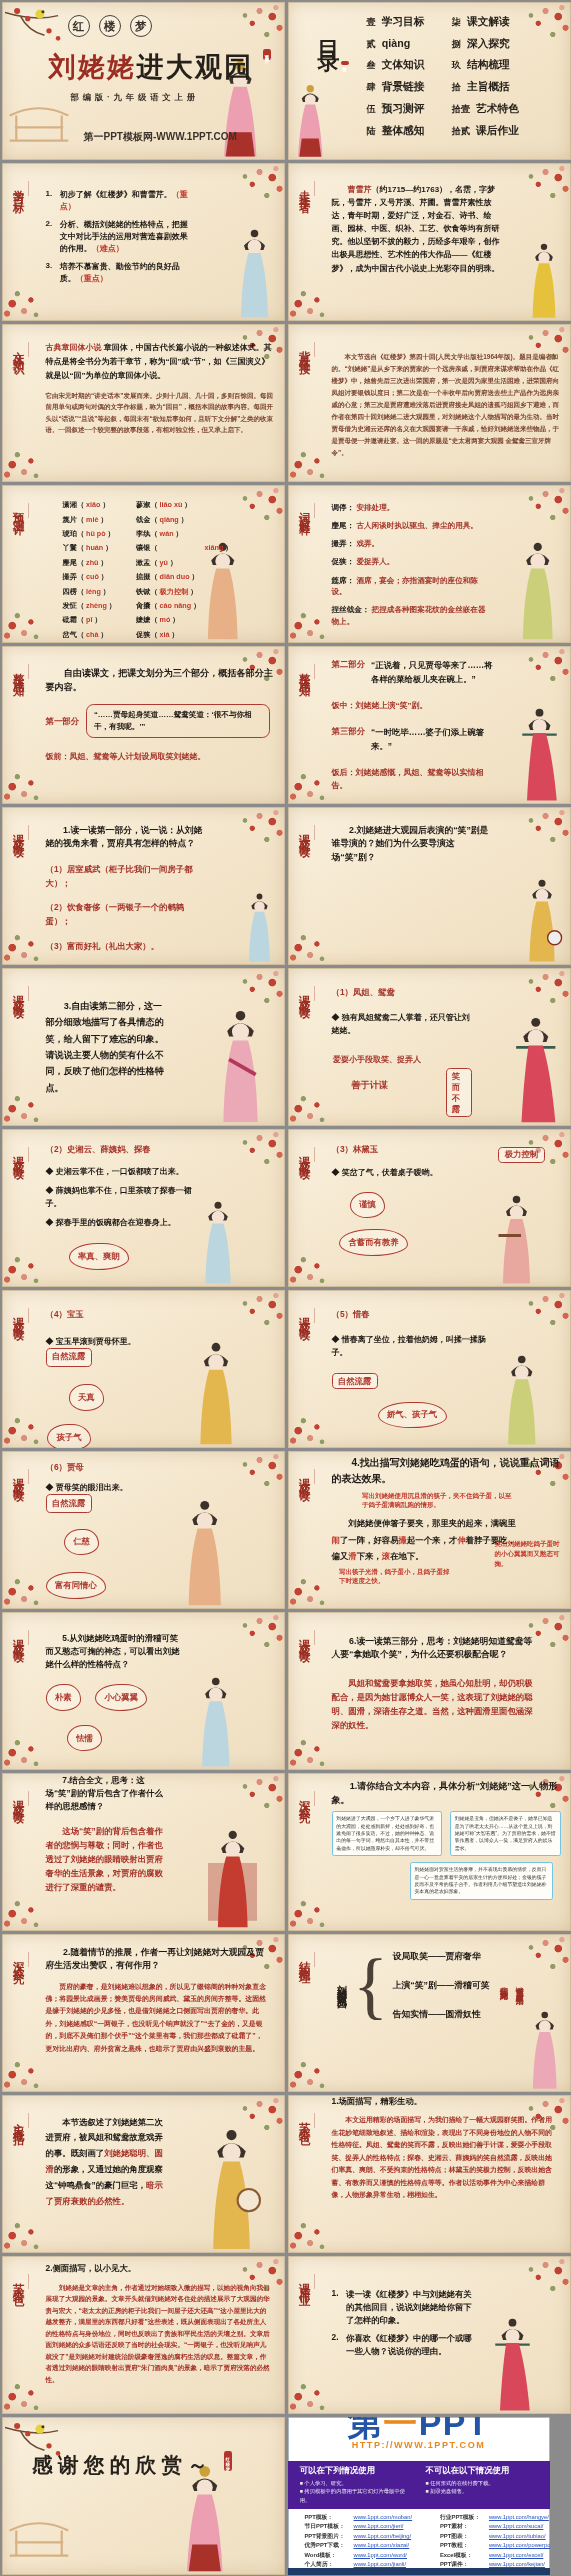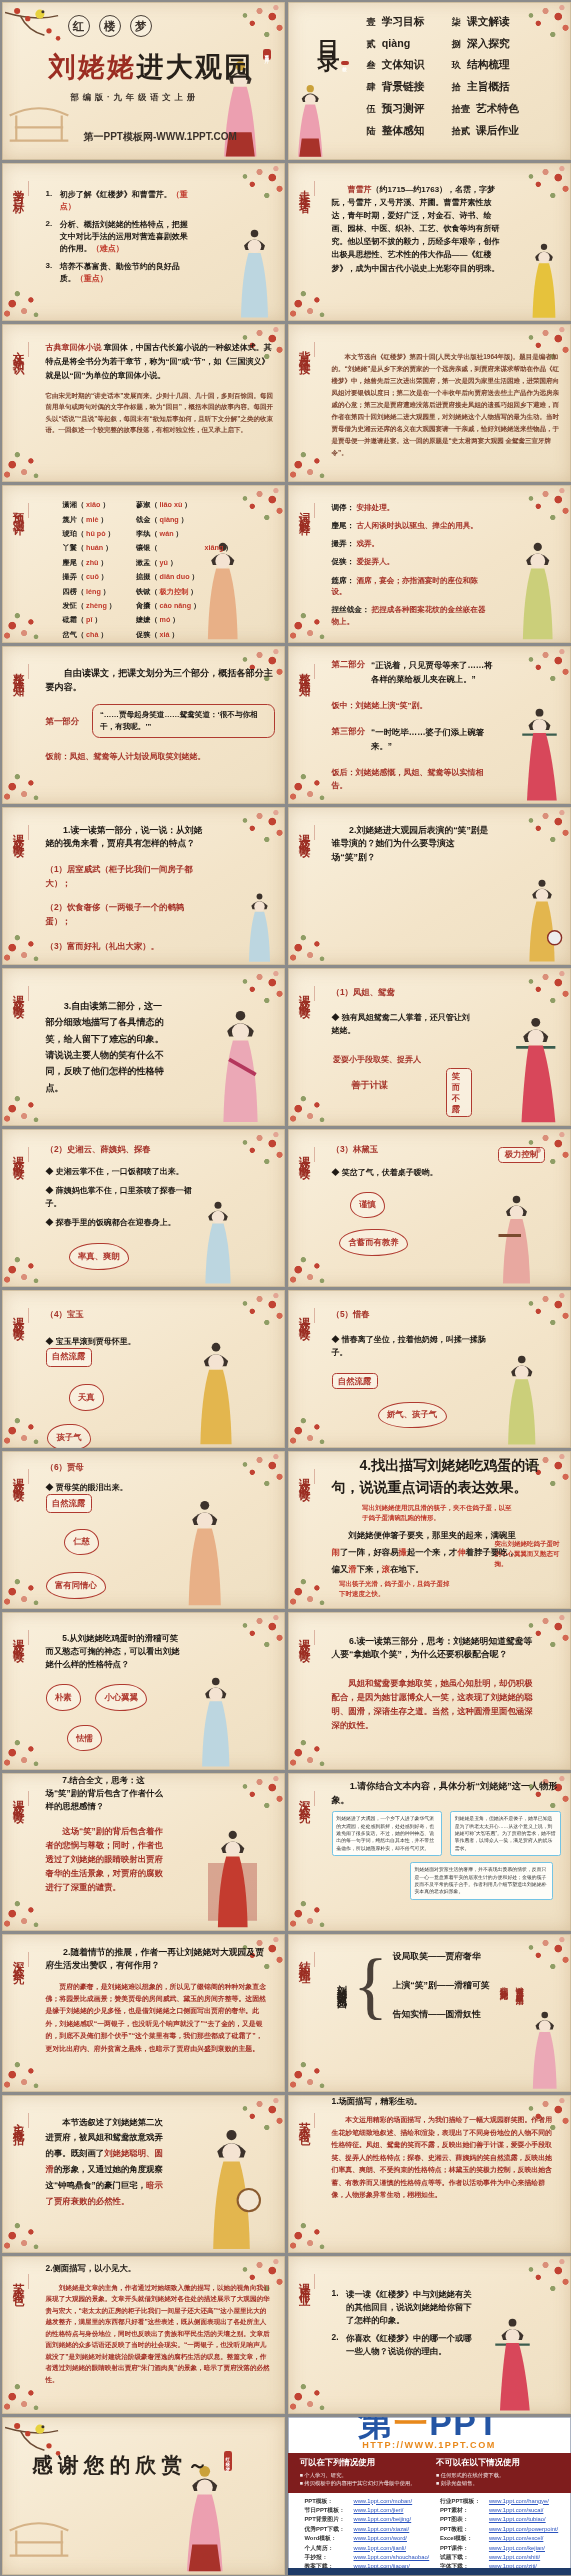--- a/index.html
+++ b/index.html
@@ -23,21 +23,21 @@
     radial-gradient(circle at 6% 88%,#d2604b 0 2.7px,transparent 3.4px),
     radial-gradient(circle at 26% 84%,#d98a75 0 2.7px,transparent 3.4px),
     radial-gradient(circle at 34% 66%,#bf3a2b 0 2.3px,transparent 3px),
     radial-gradient(circle at 18% 56%,#8a9a60 0 2.3px,transparent 3px),
     radial-gradient(circle at 40% 90%,#8a9a60 0 1.9px,transparent 2.7px);}
   .vt{position:absolute;left:10.7px;top:18.3px;writing-mode:vertical-rl;text-orientation:upright;
       font-weight:bold;color:#9b2d22;font-size:11.4px;letter-spacing:3.8px;line-height:1;
       padding-right:4.6px;border-right:0.8px solid rgba(155,45,34,.3);
       font-family:"Liberation Serif",serif;z-index:3;}
   .ct{position:absolute;left:44px;top:12.2px;right:9.1px;z-index:2;}
-  .q{font-weight:700;color:#1f1a15;font-size:14px;line-height:1.55;text-indent:2em;margin:0 0 4.6px 0;}
+  .q{font-weight:700;color:#1f1a15;font-size:10px;line-height:1.55;text-indent:2em;margin:0 0 4.6px 0;}
   .blk{font-weight:700;color:#1f1a15;font-size:8px;line-height:1.65;margin:0;}
   .ans{font-weight:700;color:#a5342a;font-size:8px;line-height:1.65;margin:0;}
   .ind{text-indent:2em;}
   .sm{font-size:6.5px;}
   .brown{color:#7c4531;}
   .cloud{display:inline-block;border:1.1px solid #b03a30;color:#b03a30;font-weight:700;
       padding:6.9px 8.4px;border-radius:50% 45% 55% 50%/55% 60% 45% 50%;font-size:8.4px;
       background:rgba(255,252,245,.4);}
   .rbox{display:inline-block;border:1.1px solid #b03a30;color:#b03a30;font-weight:700;
       padding:1.5px 5.3px;border-radius:4.6px;font-size:8.4px;background:rgba(255,252,245,.5);}
@@ -82,26 +82,26 @@
       padding:3px 3.8px;color:#333;border-radius:2.3px;}
   
   .st-root{writing-mode:vertical-rl;text-orientation:upright;font-weight:800;font-size:10px;
       color:#27211b;letter-spacing:2.3px;}
   .brace{font-size:73px;font-weight:200;color:#4a4038;line-height:.9;font-family:"Liberation Serif",serif;}
   .st-rows{display:flex;flex-direction:column;gap:17px;}
   .st-row{font-weight:800;font-size:8.8px;color:#1f1a15;white-space:nowrap;}
   .st-res{writing-mode:vertical-rl;text-orientation:upright;font-weight:800;font-size:8px;
       color:#9b2d22;letter-spacing:1.5px;}
   
-  .card{position:relative;width:283px;height:158px;background:#fff;overflow:hidden;
+  .card{position:relative;width:262px;height:158px;background:#fff;overflow:hidden;
       box-shadow:inset 0 0 0 0.8px #9aa3b5;}
   .logo{text-align:center;font-size:34px;font-weight:900;letter-spacing:1.5px;line-height:1.02;
       font-family:"Liberation Sans",sans-serif;margin-top:-10.7px;}
   .url{text-align:center;color:#e8891c;font-weight:800;font-size:9.1px;letter-spacing:1.5px;margin-top:0;}
-  .band{background:#7f1d1d;color:#fff;display:flex;gap:14px;padding:3.8px 12.2px 5.3px 12.2px;margin-top:3px;}
+  .band{background:#4c1d95;color:#fff;display:flex;gap:14px;padding:3.8px 12.2px 5.3px 12.2px;margin-top:11px;}
   .band h4{margin:0 0 2.3px 0;font-size:8.4px;}
   .band .bi{font-size:5.3px;line-height:1.6;opacity:.92;}
   .links{display:flex;gap:10.7px;padding:3.8px 10.7px 0 17px;}
   .lcol{flex:1;}
   .lrow{font-size:5.8px;line-height:1.62;white-space:nowrap;}
   .ll{color:#333;font-weight:700;display:inline-block;min-width:49px;}
   .lk{color:#2a52be;text-decoration:underline;cursor:pointer;}
   .cardbar{position:absolute;bottom:0;left:0;right:0;height:6.9px;background:#1e3a67;}
   
   .thx{position:absolute;left:30.5px;top:34px;font-size:20.6px;font-weight:900;color:#27211b;
@@ -302,21 +302,21 @@
         <path d="M12 118q1-55 10-86h16q9 31 10 86z" fill="currentColor"></path>
       </svg>
   </section>
 
   <section class="sl">
     <i class="tr"></i>
       <i class="bl"></i>
     <div class="vt">整体感知</div>
     <div class="ct" style="top:20px">
       <p class="q" style="font-size:9.1px">自由读课文，把课文划分为三个部分，概括各部分主要内容。</p>
-      <div style="display:flex;align-items:center;gap:13px;margin-top:10.7px">
+      <div style="display:flex;align-items:center;gap:7px;margin-top:10.7px">
         <span class="plabel">第一部分</span>
         <span class="qbox" style="max-width:168px">“……贾母起身笑道……鸳鸯笑道：‘很不与你相干，有我呢。’”</span>
       </div>
       <p class="ans" style="margin-top:12.2px">饭前：凤姐、鸳鸯等人计划设局取笑刘姥姥。</p>
     </div>
   </section>
 
   <section class="sl">
     <i class="tr"></i>
       <i class="bl"></i>

